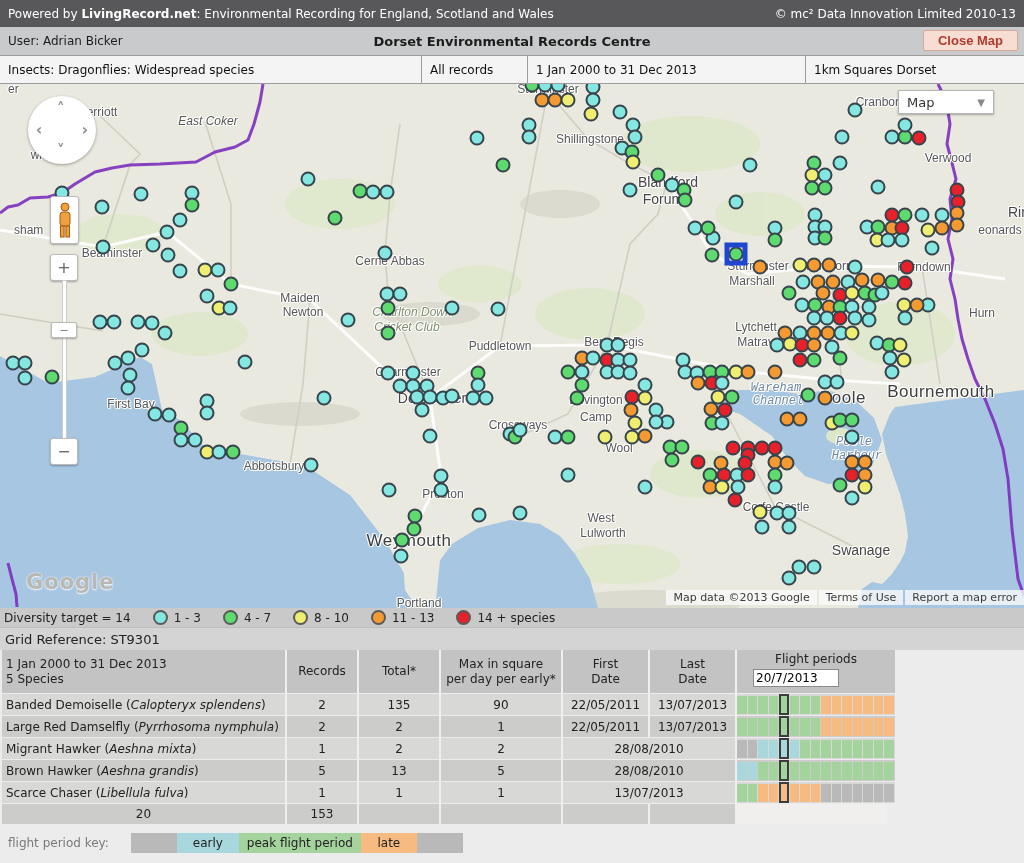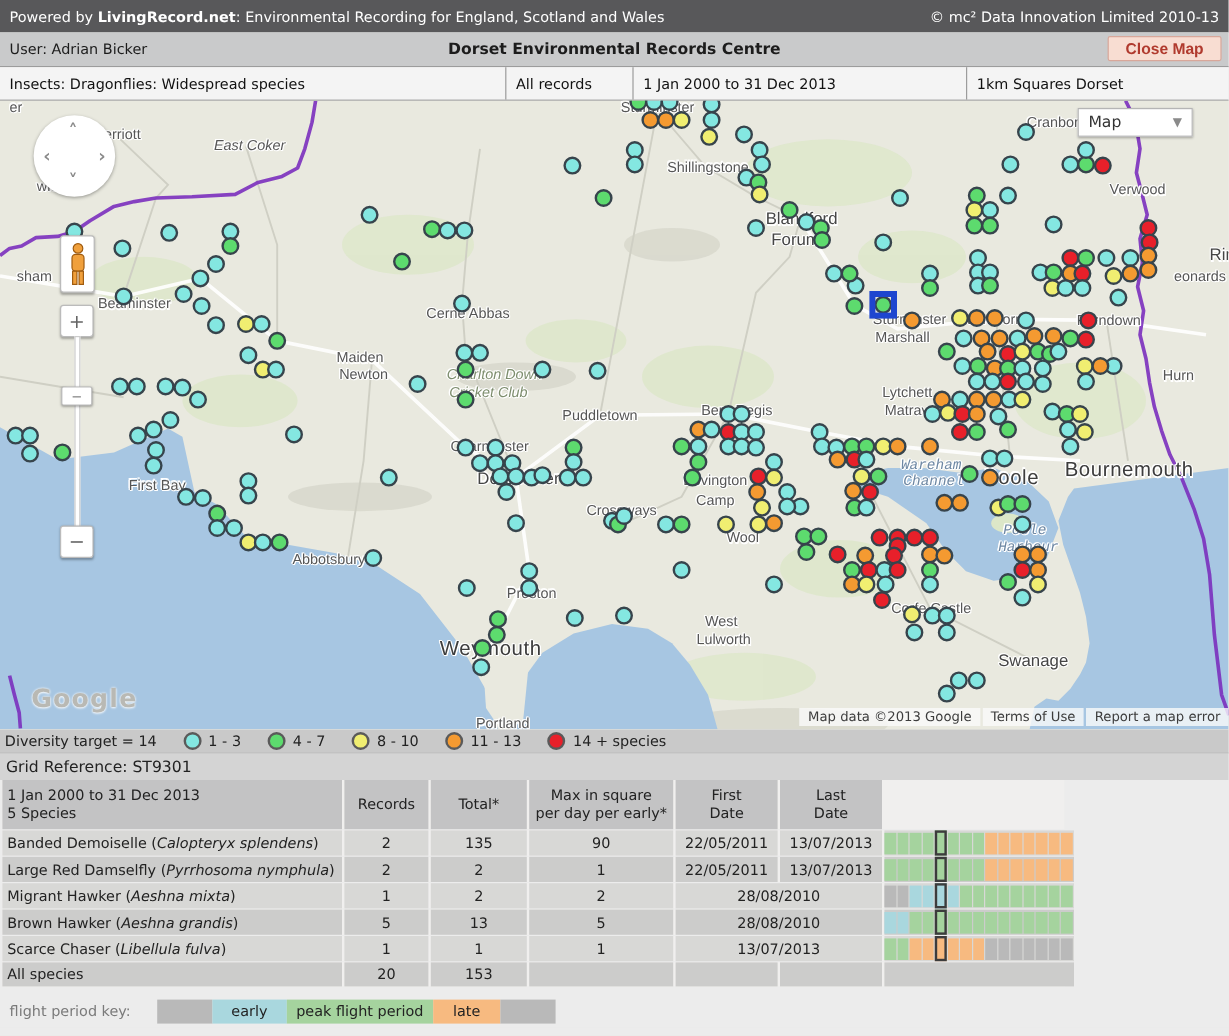--- a/index.html
+++ b/index.html
@@ -591,20 +591,24 @@
       <div class="cell">Total*</div>
       <div class="cell">
         <span><span>Max in square</span><br><span>per day per early*</span></span>
       </div>
       <div class="cell">
         <span><span>First</span><br><span>Date</span></span>
       </div>
       <div class="cell">
         <span><span>Last</span><br><span>Date</span></span>
       </div>
+      <div class="cell fl-head">
+        <span>Flight periods</span>
+        <input value="20/7/2013" style="">
+      </div>
     </div>
     <div id="table-body">
         <div class="trow r-a">
           <div class="cell sp">Banded Demoiselle (<i>Calopteryx splendens</i>)</div>
           <div class="cell">2</div>
           <div class="cell">135</div>
           <div class="cell">90</div>
           <div class="cell">22/05/2011</div>
           <div class="cell">13/07/2013</div>
           <div class="cell flightcell">
@@ -716,21 +720,20 @@
             <div class="fp" style="background: rgb(185, 185, 185);"></div>
             <div class="fp" style="background: rgb(185, 185, 185);"></div>
             <div class="fp" style="background: rgb(185, 185, 185);"></div>
             <div class="fp" style="background: rgb(185, 185, 185);"></div>
             <div class="fp" style="background: rgb(185, 185, 185);"></div>
             <div class="fp" style="background: rgb(185, 185, 185);"></div>
             <div class="fp" style="background: rgb(185, 185, 185);"></div>
           </div>
         </div>
         <div class="trow r-b">
-          <div class="cell sp">All species</div>
           <div class="cell">20</div>
           <div class="cell">153</div>
           <div class="cell"></div>
           <div class="cell"></div>
           <div class="cell"></div>
           <div class="cell flightcell"></div>
         </div>
       </div>
   </div>
 

